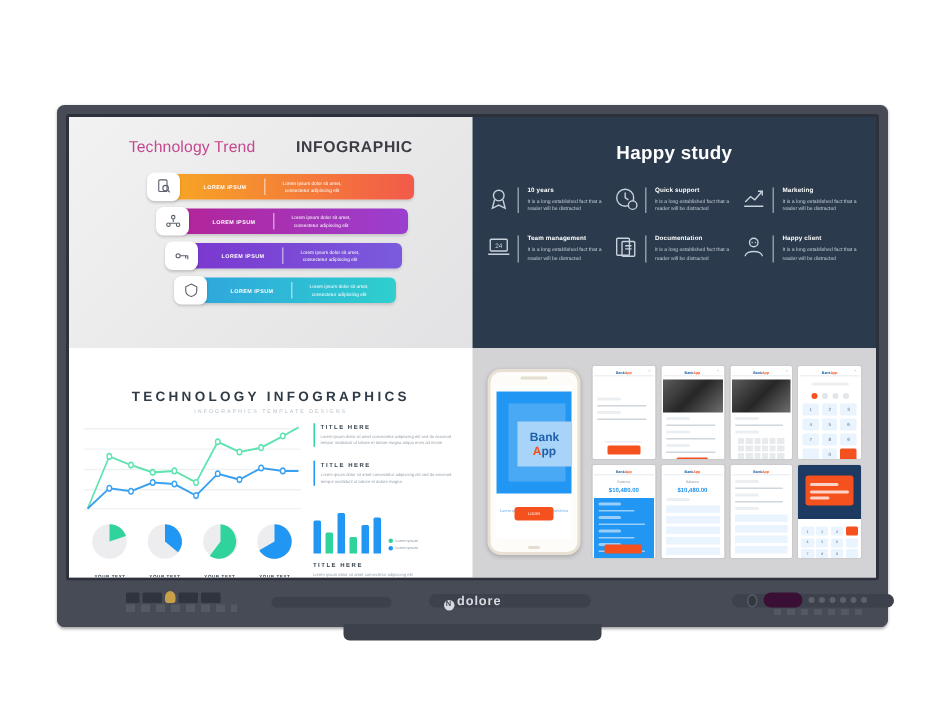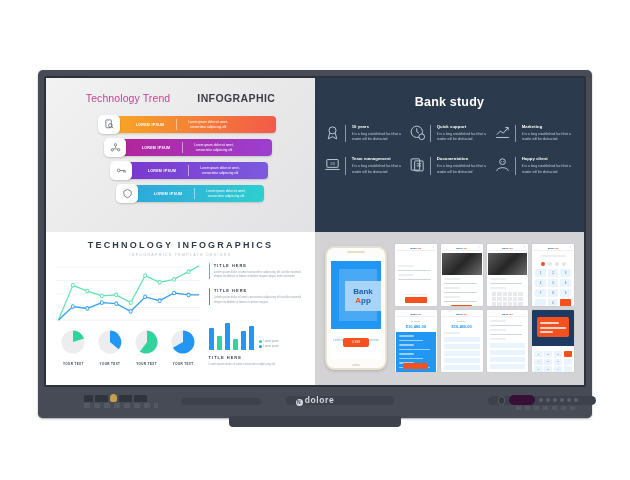--- a/index.html
+++ b/index.html
@@ -80,21 +80,21 @@
              letter-spacing:.2px; margin:7px 0 15px; }
   .cs-grid{ display:grid; grid-template-columns:repeat(3,1fr); gap:13px 4px; }
   .cs{ display:flex; gap:4px; }
   .cs .ic{ width:17px; height:17px; flex:0 0 auto; color:#c9d2dc; }
   .cs .ic svg{ width:17px; height:17px; }
   .cs .divider{ width:1px; background:#8e9aa8; margin:1px 2px 1px 0; }
   .cs h4{ color:#fff; font-size:4.2px; font-weight:bold; margin-bottom:2.5px; letter-spacing:.1px; }
   .cs p{ color:#c2cbd6; font-size:3.4px; line-height:1.75; }
 
   
-  .q3{ background:#fff; padding:1px 10px; }
+  .q3{ background:#fff; padding:20px 10px; }
   .q3-title{ text-align:center; color:#2f3b46; font-size:9px; font-weight:bold;
              letter-spacing:2.2px; margin-top:7px; }
   .q3-sub{ text-align:center; color:#b9c2ca; font-size:3.6px; letter-spacing:1.3px;
            margin-top:3px; margin-bottom:6px; }
   .q3-body{ display:flex; gap:8px; }
   .q3-left{ width:60%; }
   .q3-right{ width:40%; }
   .linechart{ position:relative; height:60px; }
   .linechart svg{ width:100%; height:100%; display:block; }
   .pies{ display:flex; justify-content:space-between; margin-top:6px; }
@@ -243,21 +243,21 @@
               <div class="bar">
                 <div class="lab">LOREM IPSUM</div>
                 <div class="sep"></div>
                 <div class="txt">Lorem ipsum dolor sit amet, consectetur adipiscing elit</div>
               </div>
             </div>
           </div>
         </div>
 
         <div class="q q2">
-          <div class="q2-title">Bank study</div>
+          <div class="q2-title">Happy study</div>
           <div class="cs-grid">
 
             <div class="cs">
               <div class="ic">
                 <svg viewBox="0 0 24 24" fill="none" stroke="currentColor" stroke-width="1.3">
                     <circle cx="12" cy="9" r="5"></circle>
                     <path d="M8 13 L6 21 L12 18 L18 21 L16 13"></path>
                   </svg>
               </div>
               <div class="divider"></div>

